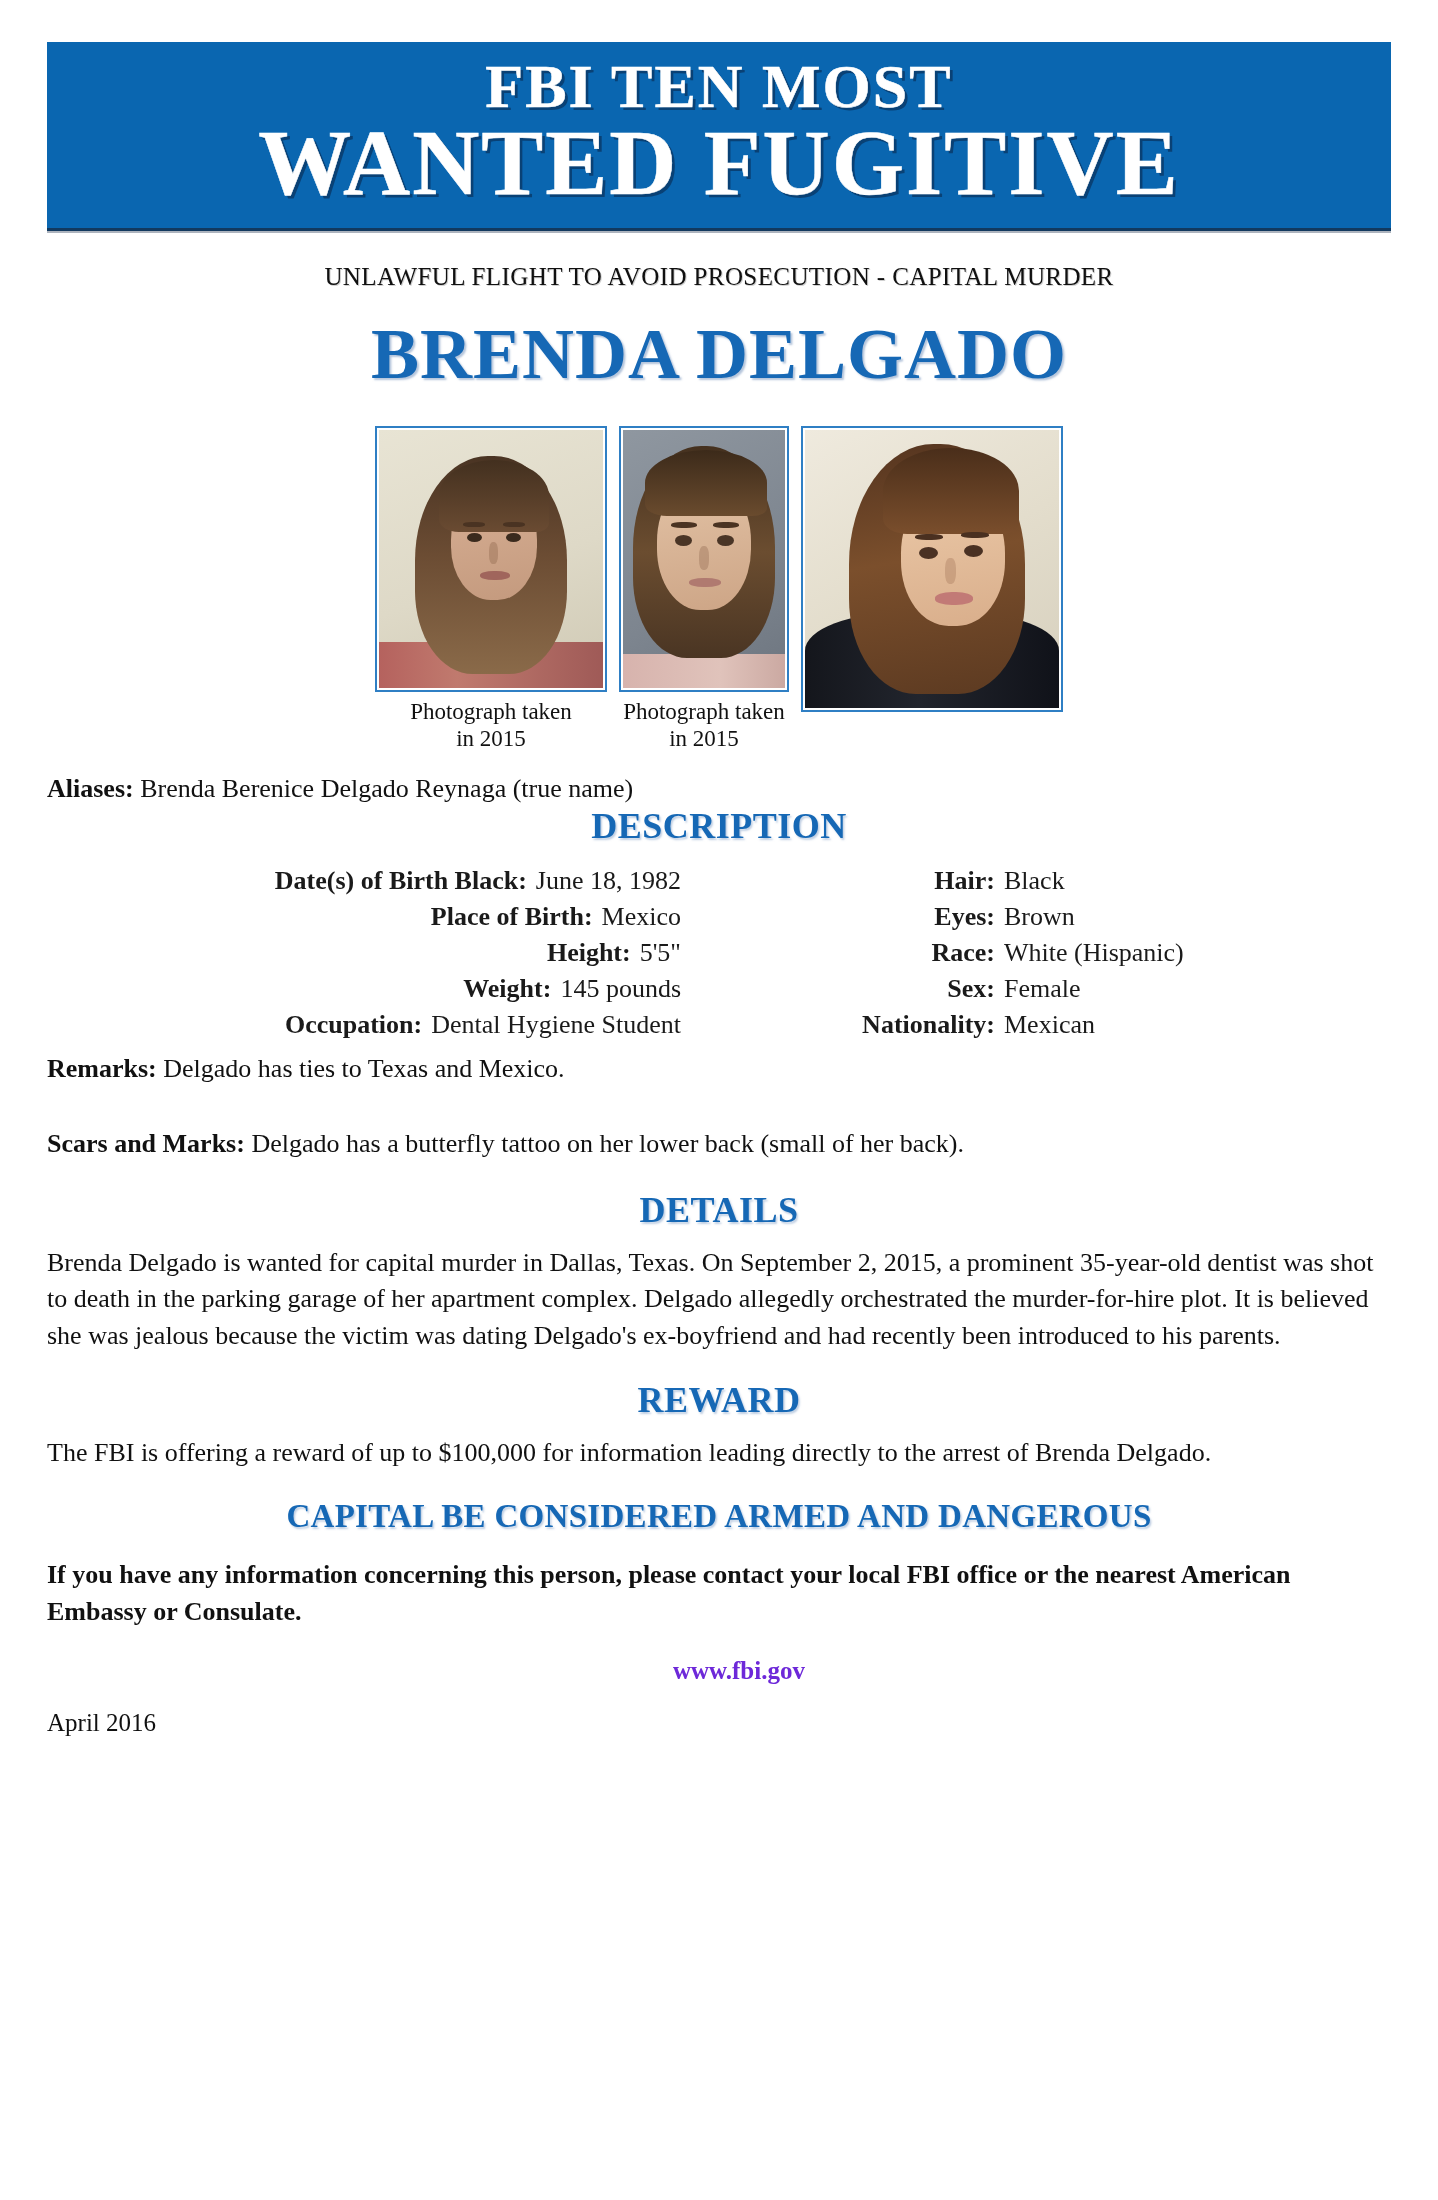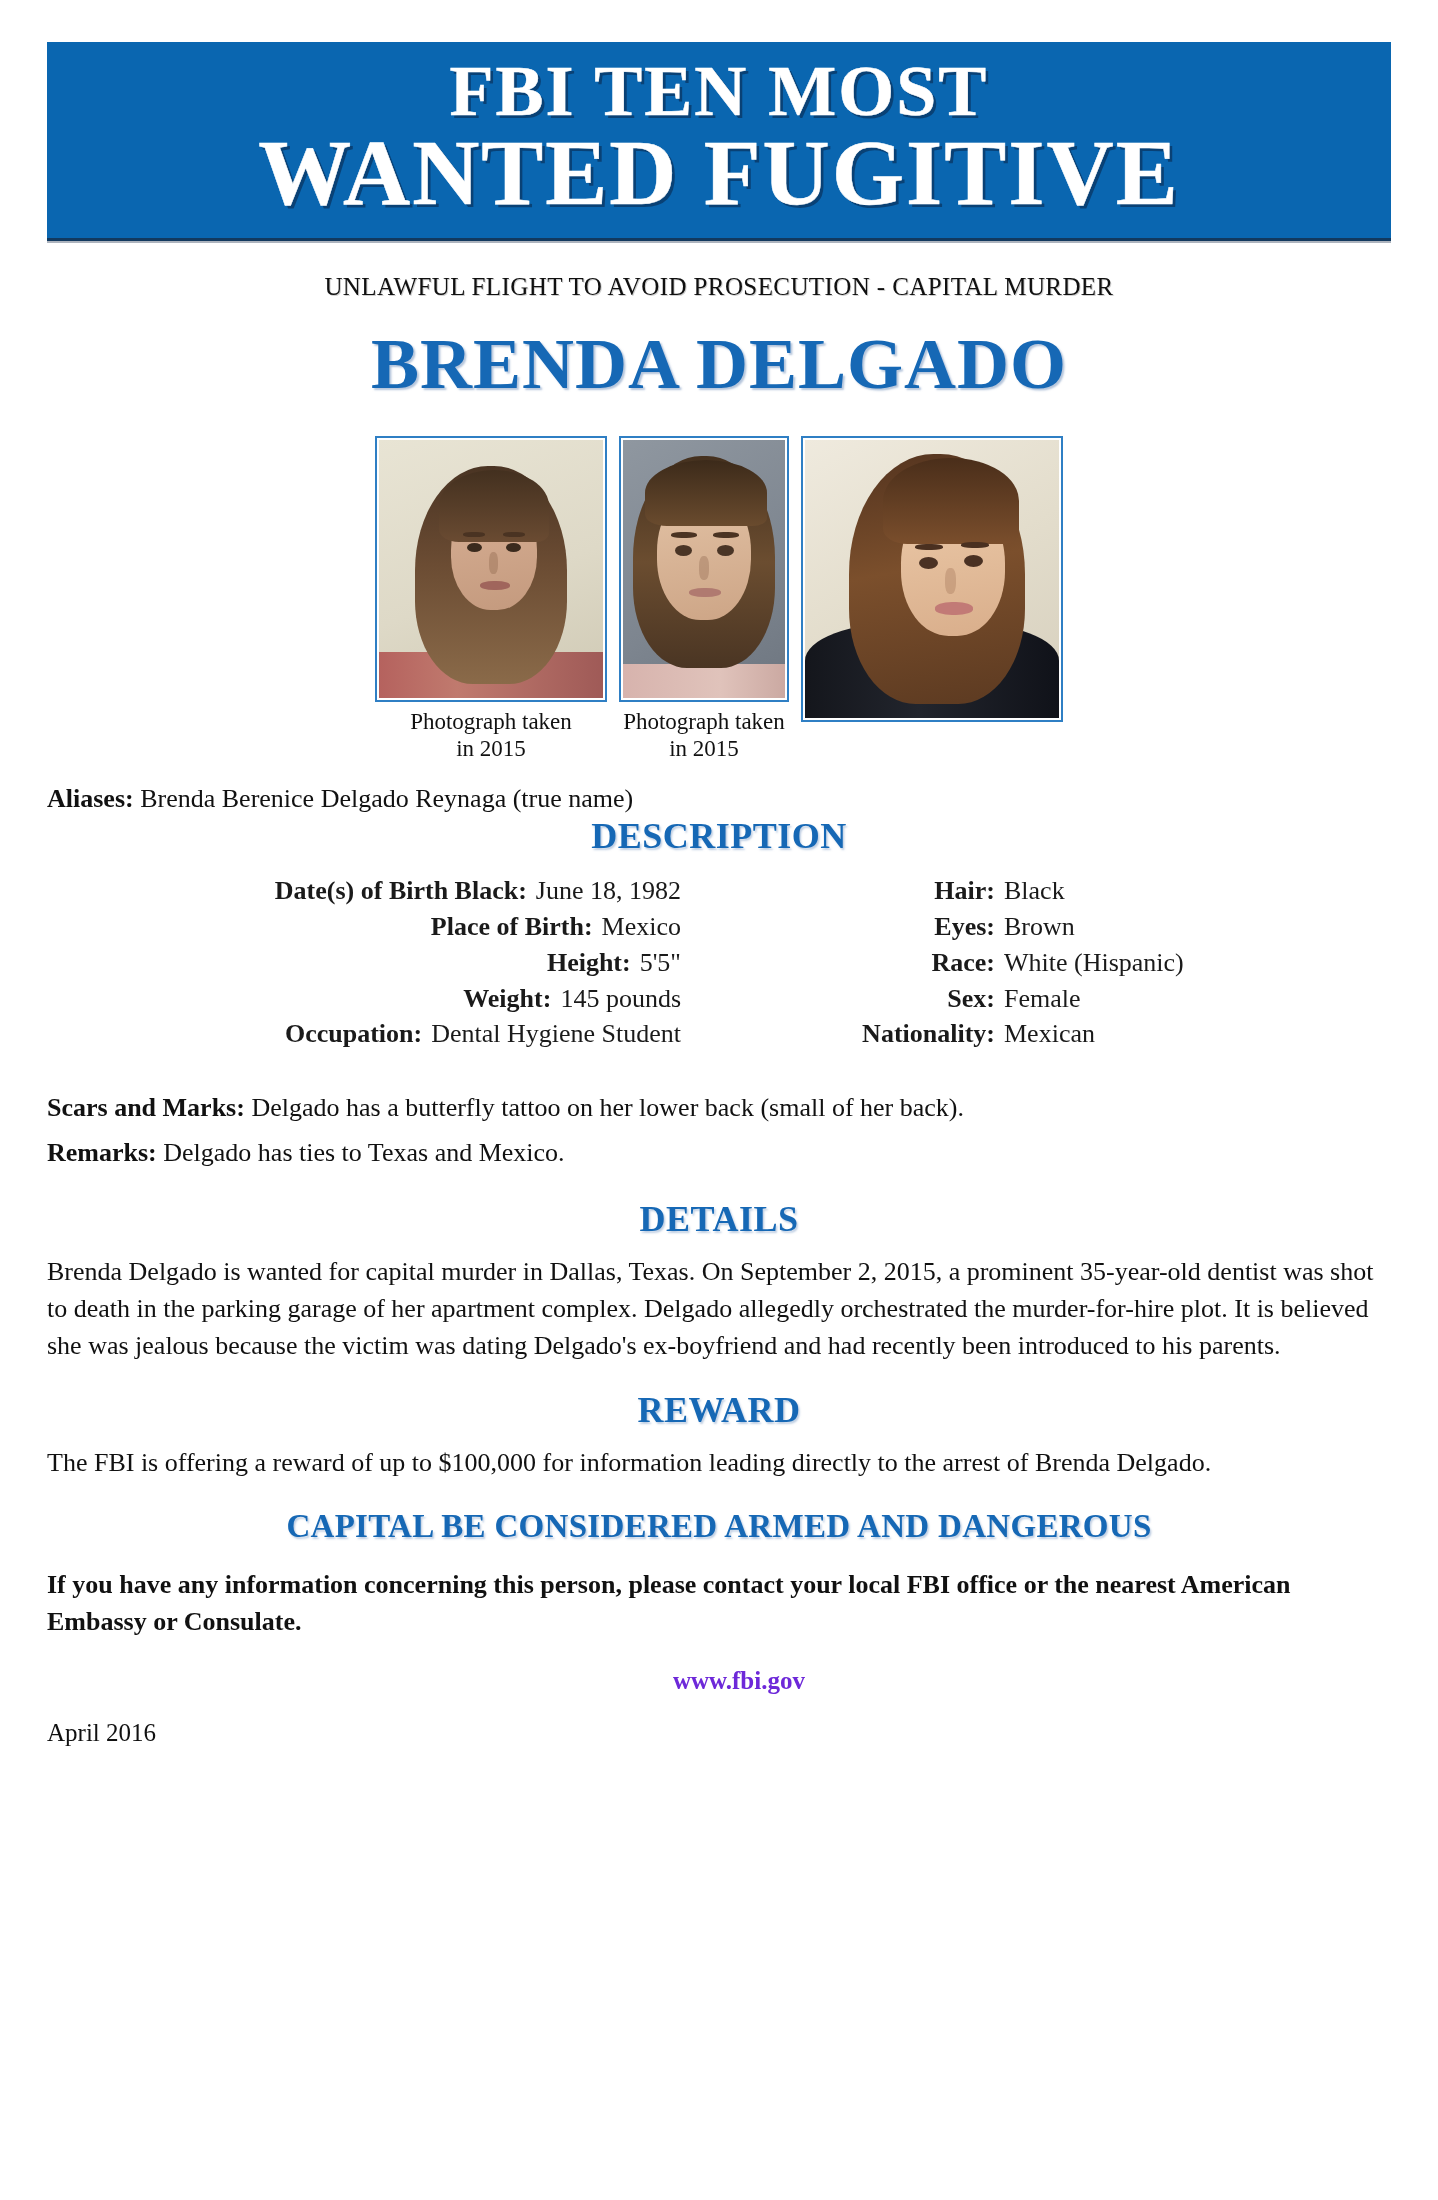--- a/index.html
+++ b/index.html
@@ -37,21 +37,21 @@
   }
   .banner-line {
     font-family: "Liberation Serif", "DejaVu Serif", serif;
     font-weight: bold;
     color: #ffffff;
     letter-spacing: 2px;
     line-height: 0.98;
     text-shadow: 3px 3px 0 rgba(10,35,70,0.55);
     -webkit-text-stroke: 0.5px #ffffff;
   }
-  .banner-line.l1 { font-size: 72px; }
+  .banner-line.l1 { font-size: 62px; }
   .banner-line.l2 { font-size: 93px; }
 
   .charge {
     text-align: center;
     font-weight: normal;
     font-size: 25px;
     letter-spacing: 0.4px;
     margin-top: 32px;
     color: #101010;
     text-shadow: 1px 1px 0 rgba(150,150,150,0.45);
@@ -346,28 +346,28 @@
         <span class="k">Sex:</span>
         <span class="v">Female</span>
       </div>
       <div class="desc-row">
         <span class="k">Nationality:</span>
         <span class="v">Mexican</span>
       </div>
     </div>
   </div>
 
+  <div class="note-line" id="remarks-line">
+    <b>Remarks:</b>
+    <span>Delgado has ties to Texas and Mexico.</span>
+  </div>
   <div class="note-line" id="scars-line">
     <b>Scars and Marks:</b>
     <span>Delgado has a butterfly tattoo on her lower back (small of her back).</span>
   </div>
-  <div class="note-line" id="remarks-line">
-    <b>Remarks:</b>
-    <span>Delgado has ties to Texas and Mexico.</span>
-  </div>
 
   <div class="section-heading" id="details-heading">DETAILS</div>
   <div class="body-para">Brenda Delgado is wanted for capital murder in Dallas, Texas. On September 2, 2015, a prominent 35-year-old dentist was shot to death in the parking garage of her apartment complex. Delgado allegedly orchestrated the murder-for-hire plot. It is believed she was jealous because the victim was dating Delgado's ex-boyfriend and had recently been introduced to his parents.</div>
 
   <div class="section-heading" id="reward-heading">REWARD</div>
   <div class="body-para">The FBI is offering a reward of up to $100,000 for information leading directly to the arrest of Brenda Delgado.</div>
 
   <div class="warning">CAPITAL BE CONSIDERED ARMED AND DANGEROUS</div>
 
   <div class="contact">If you have any information concerning this person, please contact your local FBI office or the nearest American Embassy or Consulate.</div>

